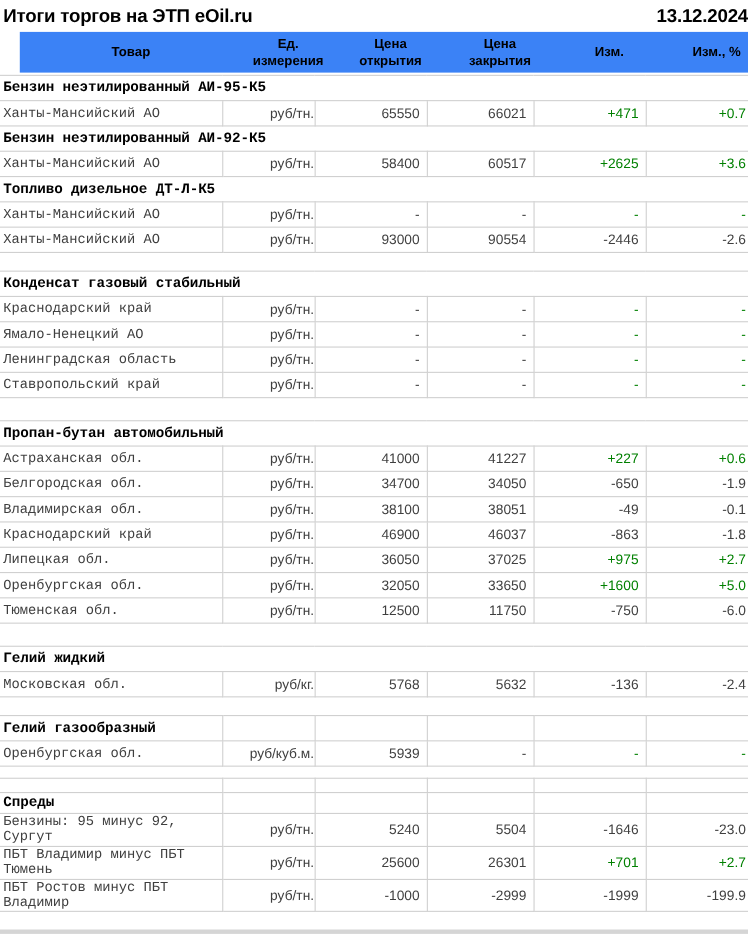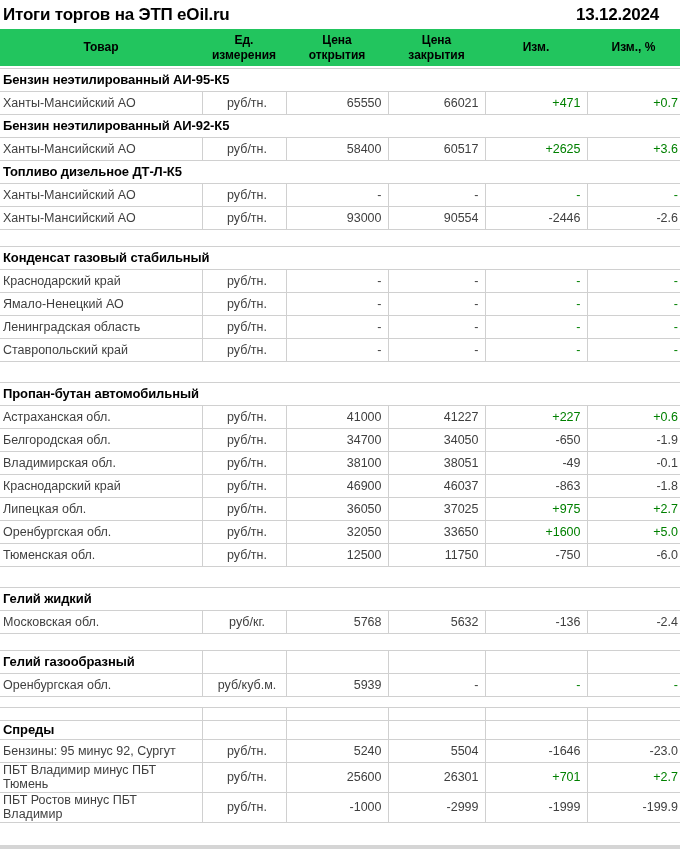--- a/index.html
+++ b/index.html
@@ -1,38 +1,38 @@
 <!DOCTYPE html>
 <html><head>
 <meta charset="utf-8">
 <style>
   html,body{margin:0;padding:0;background:#fff;}
   .page{
     width:680px;height:849px;position:relative;overflow:hidden;background:#ffffff;
     font-family:"Liberation Sans",sans-serif;color:#3f3f3f;
   }
-  .titlebar{display:flex;justify-content:space-between;align-items:center;height:29px;padding:0 21px 0 3px;}
+  .titlebar{display:flex;justify-content:space-between;align-items:center;height:29px;padding:0 0 0 3px;}
   .title,.date{font-weight:bold;font-size:17px;color:#000;letter-spacing:-0.2px;}
   .header-row{
     display:grid;grid-template-columns:202px 84px 102px 97px 102px 93px;
-    background:#22c55e;height:37px;
+    background:#3b82f6;height:37px;margin-left:18px;
   }
   .hcell{
     display:flex;align-items:center;justify-content:center;text-align:center;
     font-weight:bold;font-size:12px;color:#000;white-space:pre-line;line-height:1.25;
   }
   table{border-collapse:collapse;table-layout:fixed;width:680px;margin-top:2px;}
   td{font-size:12.5px;height:22px;padding:0;vertical-align:middle;line-height:1.15;}
   td.bordered{border:1px solid #d0d0d0;}
-  td:first-child{border-left:none;}
+  td:first-child{border-left:none;font-family:Liberation Mono, monospace;}
   td:last-child{border-right:none;}
   tr.r-section td{border-top:1px solid #d0d0d0;border-bottom:1px solid #d0d0d0;}
   .section-cell{font-weight:bold;color:#000;font-size:13px;text-align:left;padding-left:3px;letter-spacing:-0.1px;}
   .cell-name{text-align:left;padding-left:3px;padding-right:2px;}
-  .cell-unit{text-align:center;padding-left:6px;}
+  .cell-unit{text-align:right;padding-left:6px;}
   .cell-num{text-align:right;padding-right:6px;}
   .cell-pct{padding-right:2px;}
   .up{color:#008000;}
   .down{color:#404040;}
   .flat{color:#008000;}
   .spacer-s{height:10px;}
   .spacer-m{height:16px;}
   .spacer-l{height:20px;}
   .spacer-b{height:12px;}
   tr.compact td{height:18px;}

